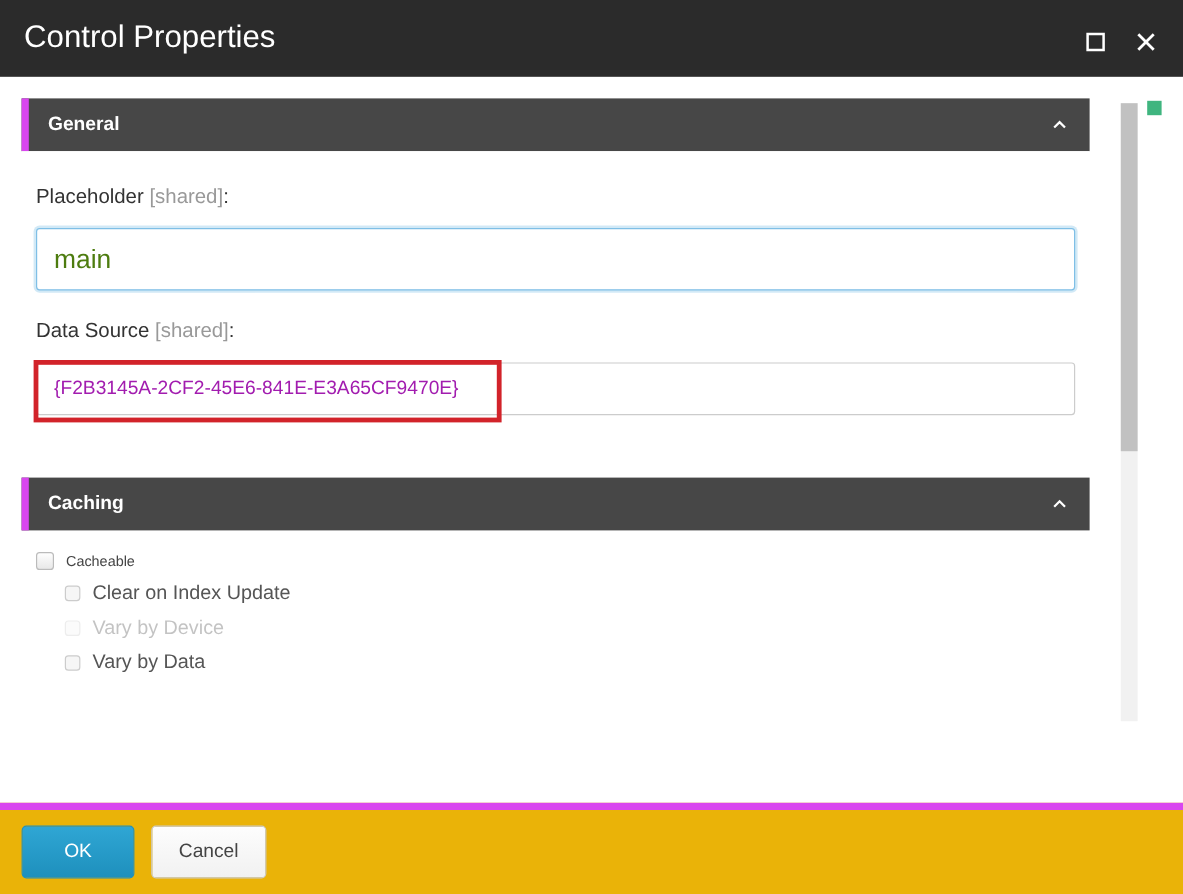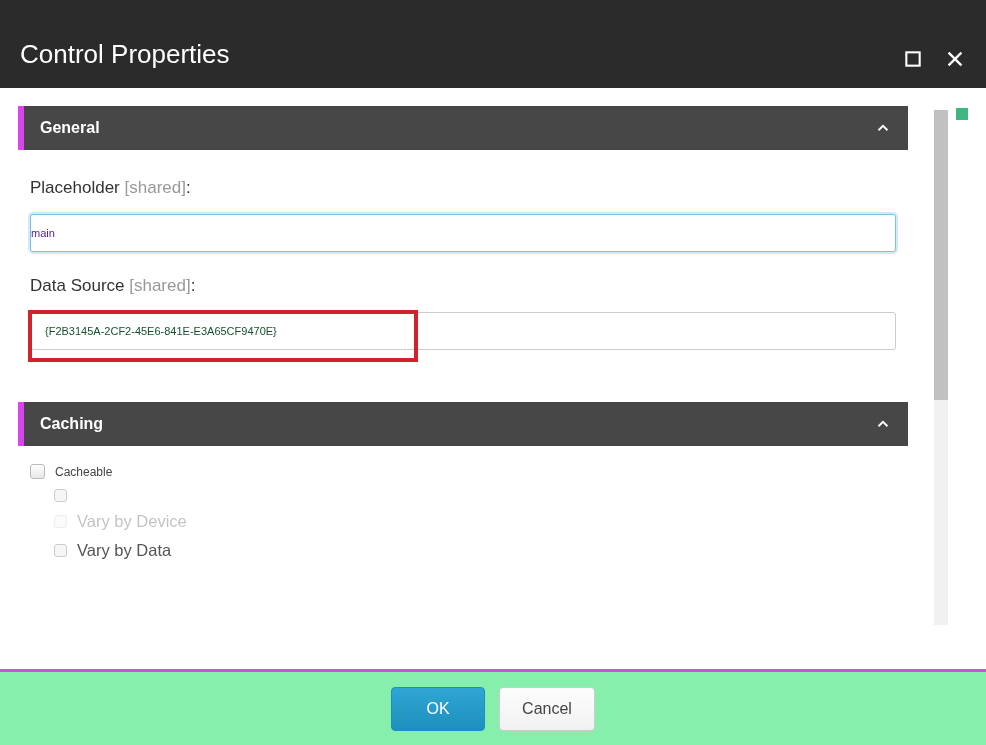--- a/index.html
+++ b/index.html
@@ -7,21 +7,21 @@
   font-family: "Segoe UI", Arial, sans-serif;
   background: #fff;
   width: 986px;
   height: 745px;
   overflow: hidden;
   position: relative;
 }
 .header {
   background: #2b2b2b;
   color: #fff;
-  height: 88px;
+  height: 64px;
   display: flex;
   align-items: flex-end;
   justify-content: space-between;
   padding: 0 20px 18px 20px;
 }
 .header-title { font-size: 26px; font-weight: 400; }
 .header-controls { display: flex; gap: 20px; align-items: center; }
 .header-icon {
   width: 22px; height: 22px;
   display: flex; align-items: center; justify-content: center;
@@ -82,36 +82,36 @@
 .section-header .chev svg { stroke: #fff; fill: none; stroke-width: 2.5; }
 .section-body {
   background: #fff;
   padding: 28px 12px 12px 12px;
 }
 .field { margin-bottom: 24px; }
 .field-label { font-size: 17px; color: #333; margin-bottom: 16px; }
 .field-label .shared { color: #999; }
 .text-input {
   width: 100%;
-  font-size: 11px;
-  color: #4c1d95;
-  padding: 12px 0;
+  font-size: 22px;
+  color: #4d7c0f;
+  padding: 12px 14px;
   border: 1px solid #ccc;
   border-radius: 3px;
   outline: none;
 }
 .text-input.active {
   border-color: #7fbfe6;
   box-shadow: 0 0 0 2px rgba(127,191,230,0.35);
 }
 .ds-wrap { position: relative; }
 .ds-input {
   width: 100%;
-  font-size: 11px;
-  color: #14532d;
+  font-size: 16px;
+  color: #a21caf;
   padding: 12px 14px;
   border: 1px solid #ccc;
   border-radius: 3px;
   outline: none;
 }
 .ds-highlight {
   position: absolute;
   left: -2px;
   top: -2px;
   width: 390px;
@@ -145,25 +145,25 @@
 .checkbox-box.small {
   width: 13px; height: 13px;
   border-color: #ccc;
   background: #f6f6f6;
 }
 
 .footer {
   position: absolute;
   left: 0; right: 0; bottom: 0;
   height: 76px;
-  background: #86efac;
-  border-top: 3px solid #d946ef;
+  background: #eab308;
+  border-top: 6px solid #d946ef;
   display: flex;
   align-items: center;
-  justify-content: center;
+  justify-content: flex-start;
   padding: 0 18px;
   gap: 14px;
 }
 .btn {
   min-width: 94px;
   padding: 12px 22px;
   font-size: 16px;
   border-radius: 4px;
   border: 1px solid;
   cursor: pointer;
@@ -246,20 +246,21 @@
               </svg>
           </span>
         </div>
         <div class="cache-body">
           <div class="checkbox-row">
             <div class="checkbox-box"></div>
             <span>Cacheable</span>
           </div>
           <div class="checkbox-row sub">
             <div class="checkbox-box small"></div>
+            <span>Clear on Index Update</span>
           </div>
           <div class="checkbox-row sub faded">
             <div class="checkbox-box small"></div>
             <span>Vary by Device</span>
           </div>
           <div class="checkbox-row sub">
             <div class="checkbox-box small"></div>
             <span>Vary by Data</span>
           </div>
         </div>

